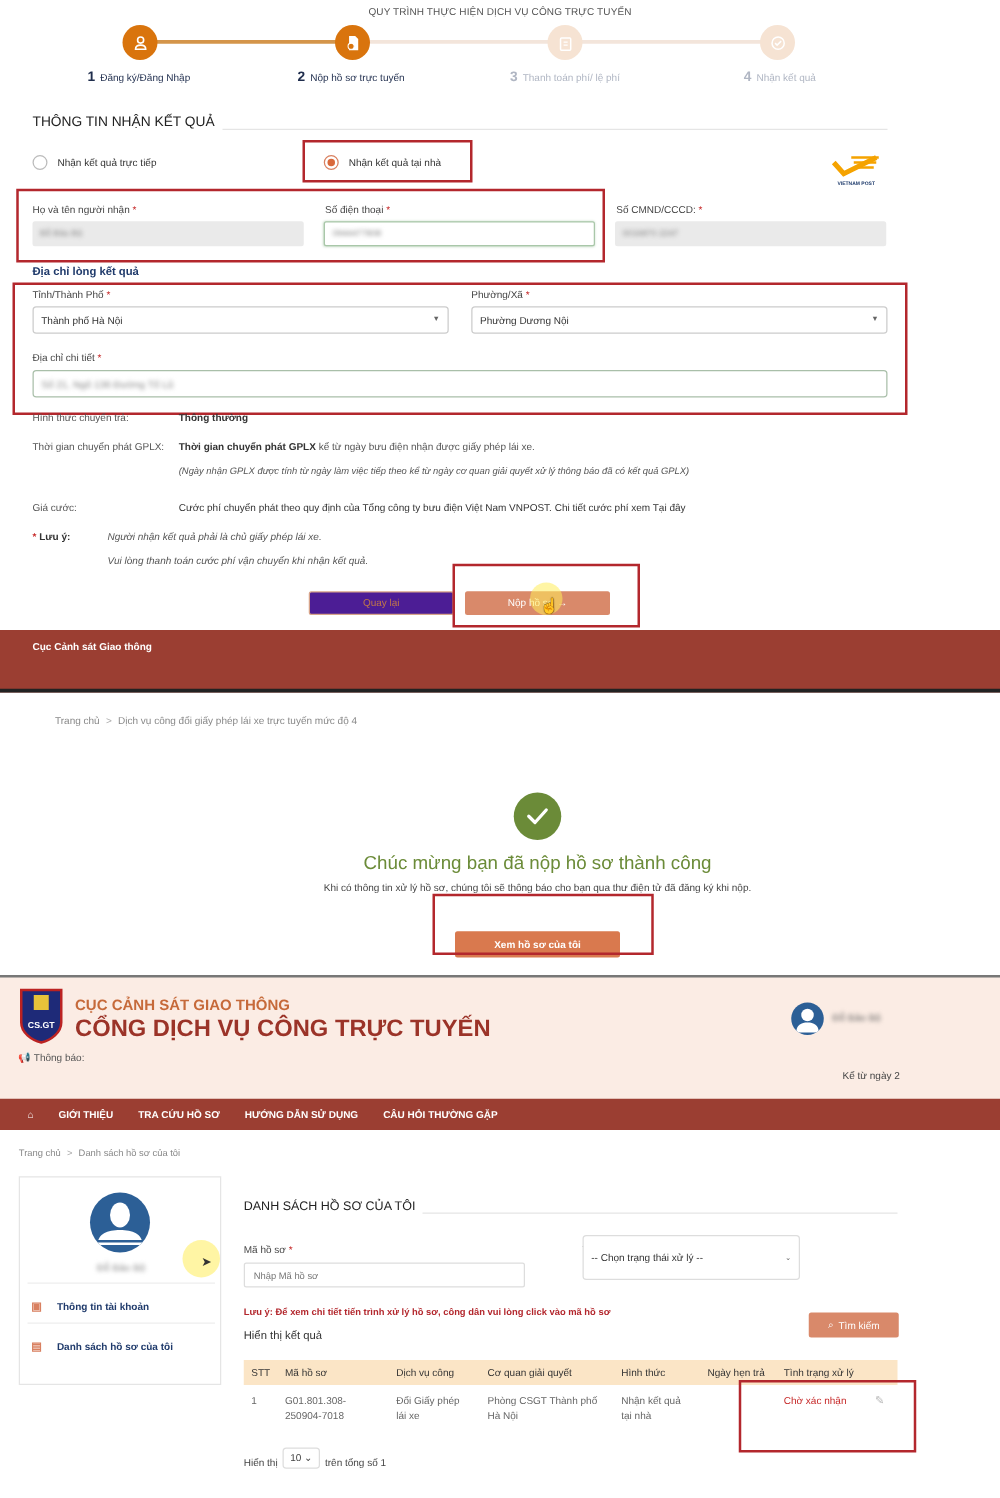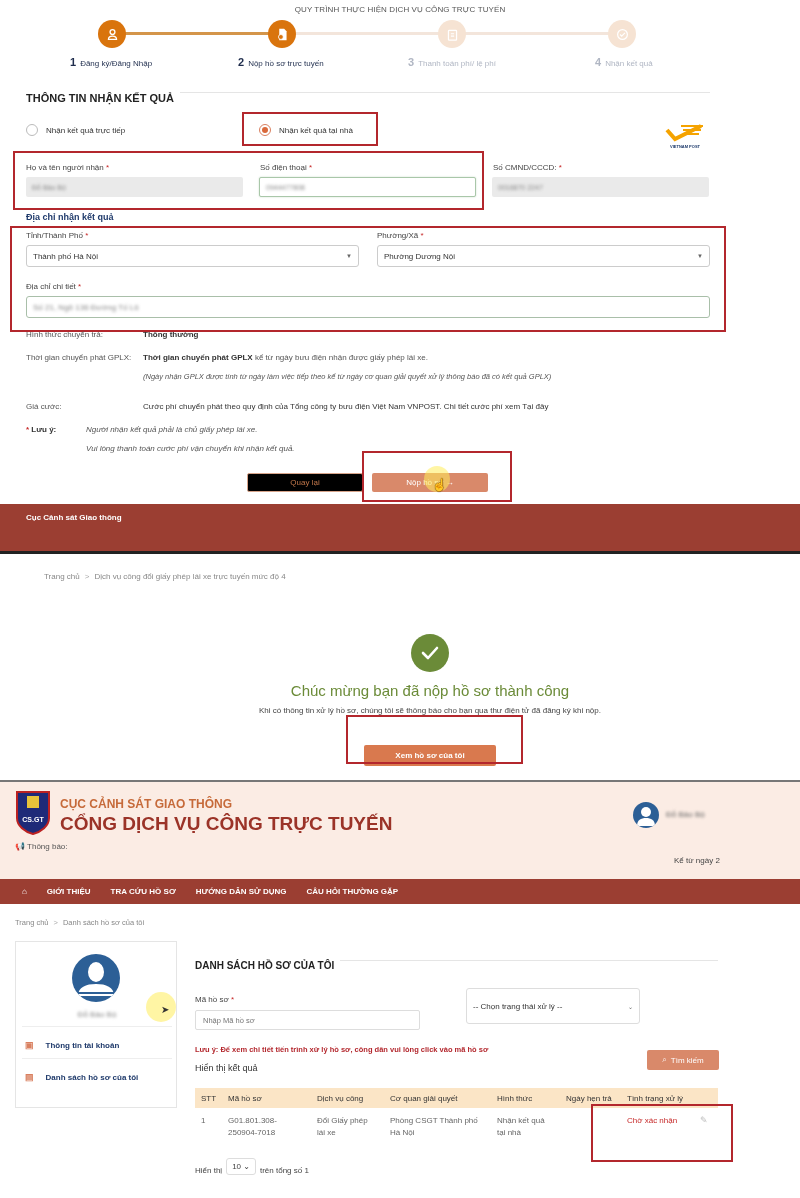--- a/index.html
+++ b/index.html
@@ -10,39 +10,39 @@
 .step-title{top:5px;left:0;width:800px;text-align:center;font-size:8px;color:#555;letter-spacing:.1px}
 .step-line{height:3px;top:32px}
 .step-circle{width:28px;height:28px;border-radius:50%;display:flex;align-items:center;justify-content:center;top:20px}
 .step-circle.done{background:#d9740d}
 .step-circle.todo{background:#f6e3d3}
 .step-circle svg{width:13px;height:13px}
 .step-label{top:56px;font-size:8px;color:#1f2d4d;display:flex;align-items:baseline;gap:4px}
 .step-label .num{font-size:11px;font-weight:bold}
 .step-label.todo{color:#b0b6c3}
 
-.sec-head{top:92px;left:26px;font-size:11px;color:#222;font-weight:bold;display:flex;align-items:flex-start;width:684px}
+.sec-head{top:92px;left:26px;font-size:11px;color:#222;font-weight:normal;display:flex;align-items:flex-end;width:684px}
 .sec-head .rule{flex:1;height:1px;background:#e5e5e5;margin-left:6px}
 .radio{display:flex;align-items:center;gap:8px;font-size:8px;color:#333}
 .radio .dot{width:12px;height:12px;border-radius:50%;border:1px solid #bbb;background:#fff;display:flex;align-items:center;justify-content:center}
 .radio .dot.on{border-color:#d98060}
 .radio .dot.on::after{content:"";width:6px;height:6px;border-radius:50%;background:#d9693b}
 .lbl{font-size:8px;color:#444}
 .lbl .req{color:#c62828}
 .field{height:20px;border-radius:2px;font-size:7px;color:#aaa;display:flex;align-items:center;padding-left:6px}
 .field.disabled{background:#eaeaea}
 .field.active{background:#fff;border:1px solid #a9c7a9;box-shadow:0 0 2px #c8dcc8}
 .blur{filter:blur(1.6px);color:#888}
 .select{height:22px;border:1px solid #ccc;border-radius:3px;background:#fff;font-size:8px;color:#333;display:flex;align-items:center;justify-content:space-between;padding:0 6px}
 .select .caret{font-size:6px;color:#666}
 .sub-title{font-size:9px;font-weight:bold;color:#1f3a6b}
 .info-row{font-size:8px;color:#555}
 .info-row b{color:#333}
 .italic{font-style:italic;color:#555}
-.btn-outline{border:1px solid #d7a48a;background:#000000;color:#c0764a;font-size:8px;border-radius:2px;display:flex;align-items:center;justify-content:center}
+.btn-outline{border:1px solid #d7a48a;background:#4c1d95;color:#c0764a;font-size:8px;border-radius:2px;display:flex;align-items:center;justify-content:center}
 .btn-solid{background:#d9896a;color:#fff;font-size:8px;border-radius:2px;display:flex;align-items:center;justify-content:center;position:relative}
 .footer{top:504px;left:0;width:800px;height:50px;background:#9b3e32;border-bottom:3px solid #222;color:#fff;padding:9px 26px}
 .footer div{font-size:8px;font-weight:bold;margin-bottom:7px}
 .crumb{font-size:8px;color:#888}
 .crumb .sep{margin:0 5px;color:#aaa}
 .success-circle{width:38px;height:38px;border-radius:50%;background:#6b8b38;display:flex;align-items:center;justify-content:center}
 .cursor-glow{width:26px;height:26px;border-radius:50%;background:rgba(255,236,90,.55)}
 
 .hdr{top:780px;left:0;width:800px;height:100px;background:#fbece4;border-top:2px solid #777}
 .nav{top:879px;left:0;width:800px;height:25px;background:#9b3e32;display:flex;align-items:center;padding-left:22px;gap:20px}
@@ -130,21 +130,21 @@
   </div>
 <div class="abs lbl" style="top:163px;left:260px"><span>Số điện thoại</span> <span class="req">*</span></div>
 <div class="abs field active" style="top:177px;left:259px;width:217px">
     <span class="blur">0944477808</span>
   </div>
 <div class="abs lbl" style="top:163px;left:493px"><span>Số CMND/CCCD:</span> <span class="req">*</span></div>
 <div class="abs field disabled" style="top:177px;left:492px;width:217px">
     <span class="blur">0016870 2247</span>
   </div>
 
-<div class="abs sub-title" style="top:212px;left:26px">Địa chỉ nhận kết quả</div>
+<div class="abs sub-title" style="top:212px;left:26px">Địa chỉ lòng kết quả</div>
 
 <div class="redbox" style="top:226px;left:10px;width:716px;height:106px"></div>
 <div class="abs lbl" style="top:231px;left:26px"><span>Tỉnh/Thành Phố</span> <span class="req">*</span></div>
 <div class="abs select" style="top:245px;left:26px;width:333px">
     <span>Thành phố Hà Nội</span>
     <span class="caret">▼</span>
   </div>
 <div class="abs lbl" style="top:231px;left:377px"><span>Phường/Xã</span> <span class="req">*</span></div>
 <div class="abs select" style="top:245px;left:377px;width:333px">
     <span>Phường Dương Nội</span>

